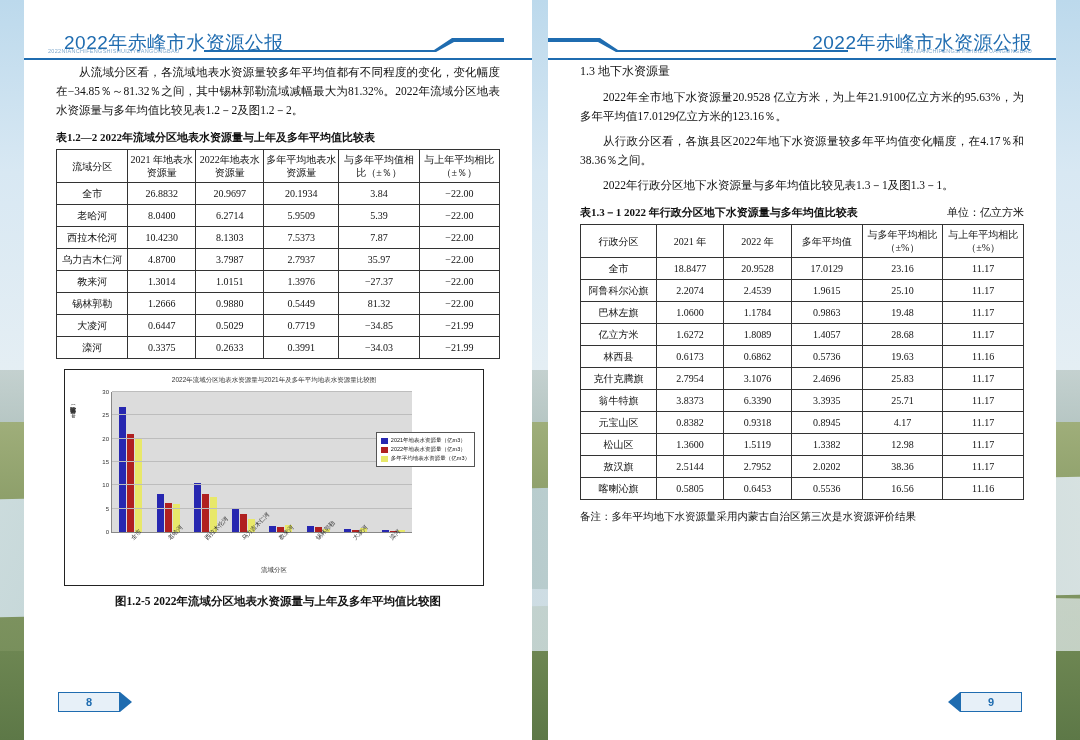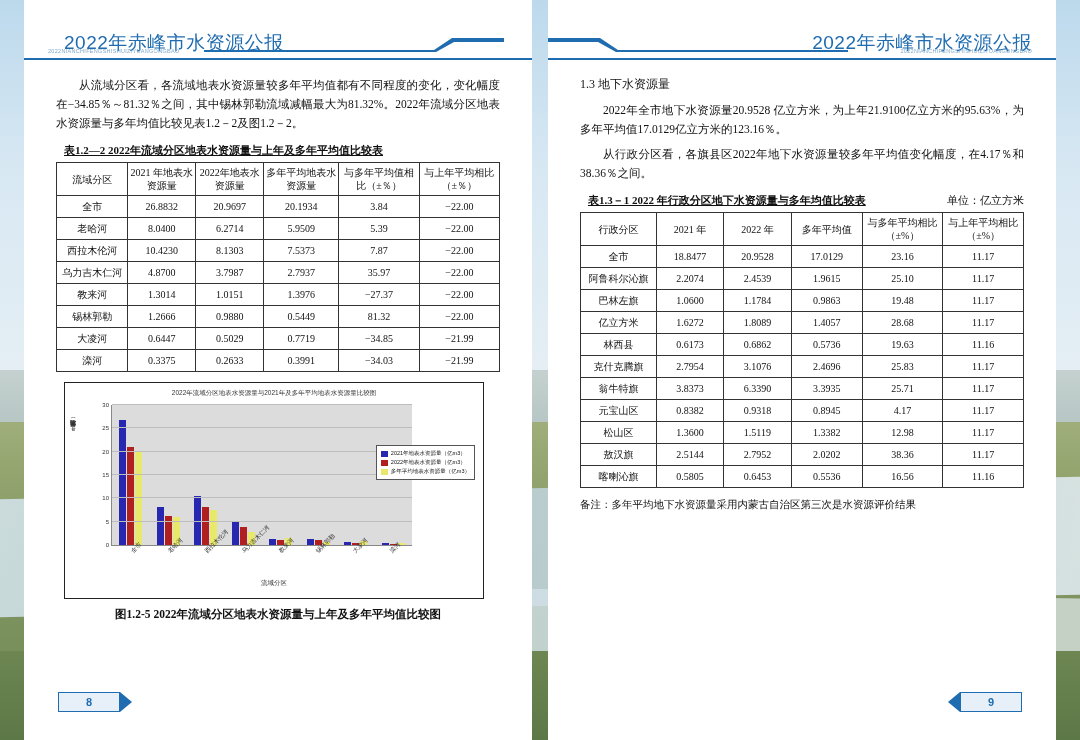--- a/index.html
+++ b/index.html
@@ -48,34 +48,33 @@
   .page.right .hdr .title{right:24px;}
   .page.right .hdr .subtitle{right:24px;}
   .hdr .wave{
     position:absolute;top:36px;height:16px;
   }
   .page.left .hdr .wave{left:180px;right:0;}
   .page.right .hdr .wave{left:0;right:180px;}
   .hdr .rule{position:absolute;left:0;right:0;top:58px;height:2px;background:#1f6cb0;}
 
   
-  .col{position:absolute;top:76px;width:444px;left:32px;}
+  .col{position:absolute;top:63px;width:444px;left:32px;}
   p.para{
     margin:0 0 6px 0;font-size:11.5px;line-height:19px;color:#111;
     text-indent:2em;text-align:justify;
     font-family:"Liberation Serif","DejaVu Serif",serif;
   }
   .sec-title{
     font-size:12px;color:#111;margin:0 0 8px 0;font-weight:normal;
     font-family:"Liberation Serif","DejaVu Serif",serif;
   }
   .tbl-cap{
-    font-size:11px;color:#111;margin:10px 0 4px 8px;font-weight:bold;
-    font-family:"Liberation Serif","DejaVu Serif",serif;
-    text-decoration:underline;
+    font-size:11px;color:#111;margin:10px 0 4px 0;font-weight:bold;
+    font-family:"Liberation Serif","DejaVu Serif",serif;
   }
   .tbl-cap .unit{float:right;font-weight:normal;}
 
   table.data{
     border-collapse:collapse;width:100%;
     font-size:10px;color:#111;
     font-family:"Liberation Serif","DejaVu Serif",serif;
   }
   table.data th,table.data td{
     border:1px solid #333;text-align:center;padding:3px 2px;line-height:13px;
@@ -364,20 +363,21 @@
     <svg class="wave" viewBox="0 0 300 16" preserveAspectRatio="none">
       <path d="M300,14 L70,14 L52,2 L0,2 L0,6 L50,6 L68,16 L300,16 Z" fill="#1f6cb0"></path>
     </svg>
     <div class="rule"></div>
   </div>
 
   <div class="col">
     <div class="sec-title">1.3 地下水资源量</div>
     <p class="para">2022年全市地下水资源量20.9528 亿立方米，为上年21.9100亿立方米的95.63%，为多年平均值17.0129亿立方米的123.16％。</p>
     <p class="para">从行政分区看，各旗县区2022年地下水资源量较多年平均值变化幅度，在4.17％和38.36％之间。</p>
+    <p class="para">2022年行政分区地下水资源量与多年均值比较见表1.3－1及图1.3－1。</p>
 
     <div class="tbl-cap">
       <span>表1.3－1 2022 年行政分区地下水资源量与多年均值比较表</span>
       <span class="unit">单位：亿立方米</span>
     </div>
 
     <table class="data">
       <thead>
         <tr>
           <th style="width:78px">行政分区</th>

